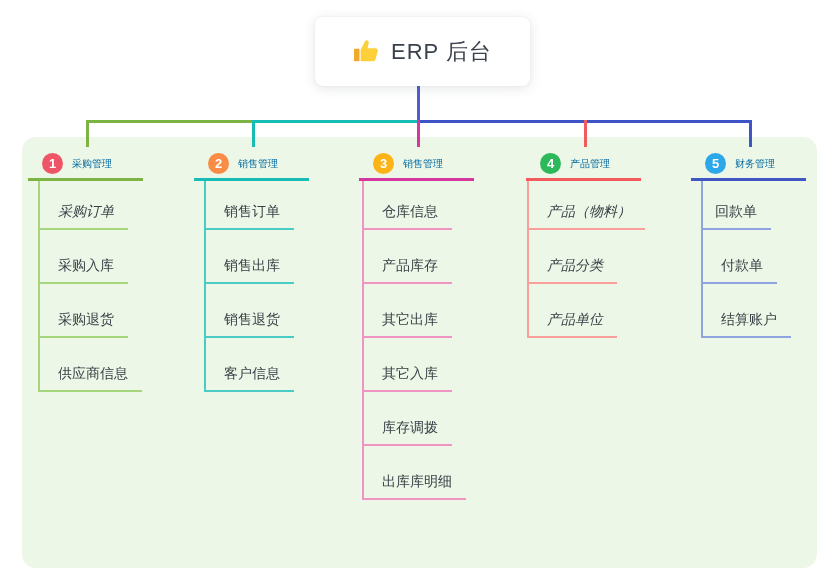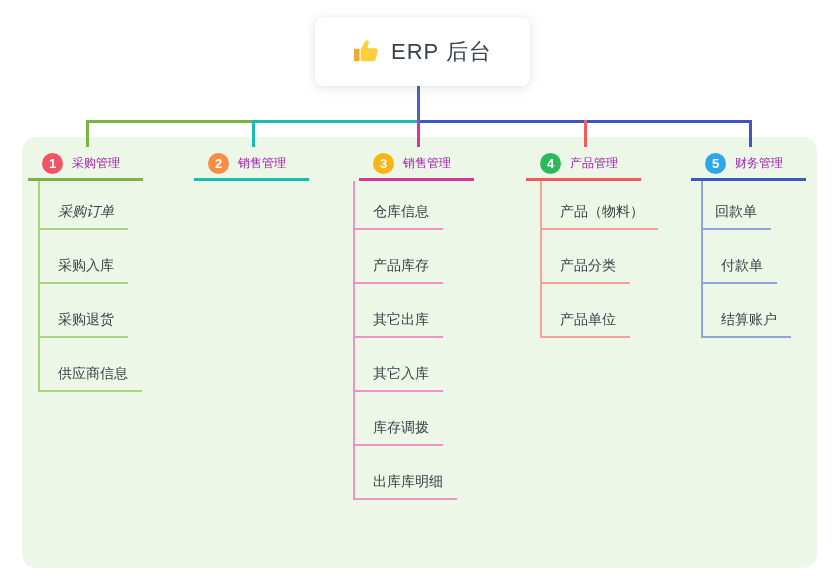--- a/index.html
+++ b/index.html
@@ -32,21 +32,21 @@
   .branch-header {
     position: absolute; width: 115px; height: 32px;
     display: flex; align-items: center; gap: 9px; padding-left: 14px;
     border-bottom: 3px solid transparent; cursor: default; z-index: 2;
   }
   .branch-badge {
     width: 21px; height: 21px; border-radius: 50%; flex: 0 0 21px;
     color: #ffffff; font-size: 13px; font-weight: 700;
     display: flex; align-items: center; justify-content: center;
   }
-  .branch-label { font-size: 12px; color: #a21caf; white-space: nowrap; }
+  .branch-label { font-size: 10px; color: #0369a1; white-space: nowrap; }
 
   
   .branch-children {
     position: absolute; list-style: none;
     border-left: 2px solid transparent; width: max-content; z-index: 2;
   }
   .child-node {
     display: flex; align-items: flex-end;
     height: 54px; padding: 0 14px 7px 18px;
     border-bottom: 2px solid transparent;
@@ -89,37 +89,43 @@
       <ul class="branch-children" style="left: 16px; top: 44px; border-left-color: rgb(166, 214, 124);">
         <li class="child-node" style="border-bottom-color: rgb(166, 214, 124); font-style: italic;">采购订单</li>
         <li class="child-node" style="border-bottom-color: rgb(166, 214, 124);">采购入库</li>
         <li class="child-node" style="border-bottom-color: rgb(166, 214, 124);">采购退货</li>
         <li class="child-node" style="border-bottom-color: rgb(166, 214, 124);">供应商信息</li>
       </ul>
       <div class="branch-header" style="left: 172px; top: 12px; width: 115px; border-bottom-color: rgb(23, 188, 180);">
         <span class="branch-badge" style="background: rgb(251, 140, 69);">2</span>
         <span class="branch-label">销售管理</span>
       </div>
+      <ul class="branch-children" style="left: 182px; top: 44px; border-left-color: rgb(73, 204, 196);">
+        <li class="child-node" style="border-bottom-color: rgb(73, 204, 196);">销售订单</li>
+        <li class="child-node" style="border-bottom-color: rgb(73, 204, 196);">销售出库</li>
+        <li class="child-node" style="border-bottom-color: rgb(73, 204, 196);">销售退货</li>
+        <li class="child-node" style="border-bottom-color: rgb(73, 204, 196);">客户信息</li>
+      </ul>
       <div class="branch-header" style="left: 337px; top: 12px; width: 115px; border-bottom-color: rgb(214, 55, 158);">
         <span class="branch-badge" style="background: rgb(252, 179, 22);">3</span>
         <span class="branch-label">销售管理</span>
       </div>
-      <ul class="branch-children" style="left: 331px; top: 44px; border-left-color: rgb(241, 147, 195);">
+      <ul class="branch-children" style="left: 340px; top: 44px; border-left-color: rgb(241, 147, 195);">
         <li class="child-node" style="border-bottom-color: rgb(241, 147, 195);">仓库信息</li>
         <li class="child-node" style="border-bottom-color: rgb(241, 147, 195);">产品库存</li>
         <li class="child-node" style="border-bottom-color: rgb(241, 147, 195); text-align: center;">其它出库</li>
         <li class="child-node" style="border-bottom-color: rgb(241, 147, 195);">其它入库</li>
         <li class="child-node" style="border-bottom-color: rgb(241, 147, 195);">库存调拨</li>
         <li class="child-node" style="border-bottom-color: rgb(241, 147, 195);">出库库明细</li>
       </ul>
       <div class="branch-header" style="left: 504px; top: 12px; width: 115px; border-bottom-color: rgb(241, 91, 94);">
         <span class="branch-badge" style="background: rgb(46, 184, 92);">4</span>
         <span class="branch-label">产品管理</span>
       </div>
-      <ul class="branch-children" style="left: 518px; top: 44px; border-left-color: rgb(249, 160, 155);">
+      <ul class="branch-children" style="left: 505px; top: 44px; border-left-color: rgb(249, 160, 155); font-style: italic;">
         <li class="child-node" style="border-bottom-color: rgb(249, 160, 155);">产品（物料）</li>
         <li class="child-node" style="border-bottom-color: rgb(249, 160, 155);">产品分类</li>
         <li class="child-node" style="border-bottom-color: rgb(249, 160, 155);">产品单位</li>
       </ul>
       <div class="branch-header" style="left: 669px; top: 12px; width: 115px; border-bottom-color: rgb(63, 87, 197);">
         <span class="branch-badge" style="background: rgb(44, 168, 232);">5</span>
         <span class="branch-label">财务管理</span>
       </div>
       <ul class="branch-children" style="left: 679px; top: 44px; border-left-color: rgb(142, 164, 222);">
         <li class="child-node" style="border-bottom-color: rgb(142, 164, 222); padding-left: 12px;">回款单</li>

